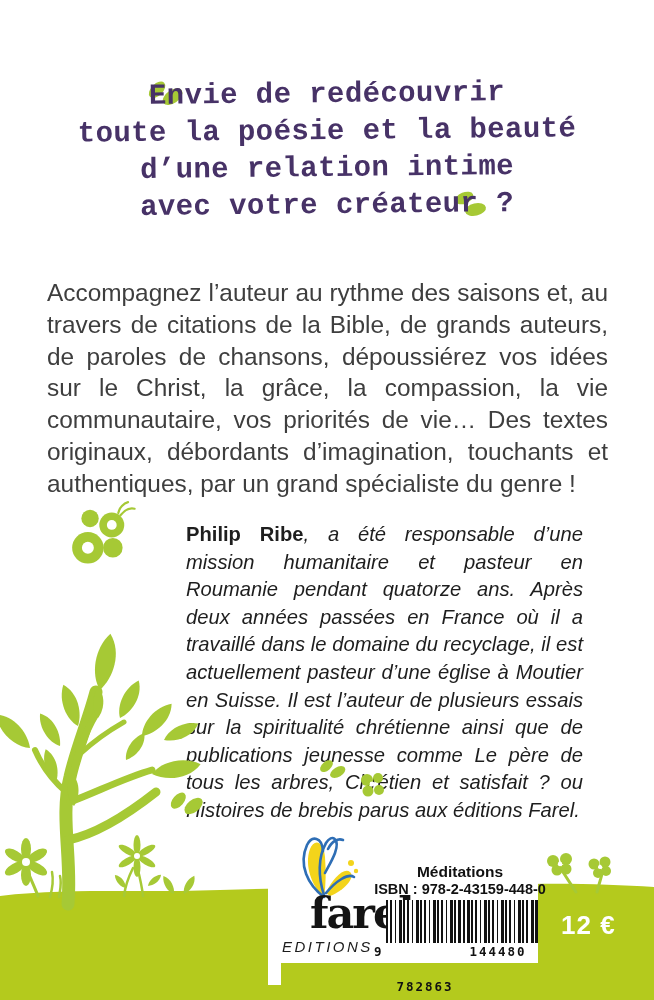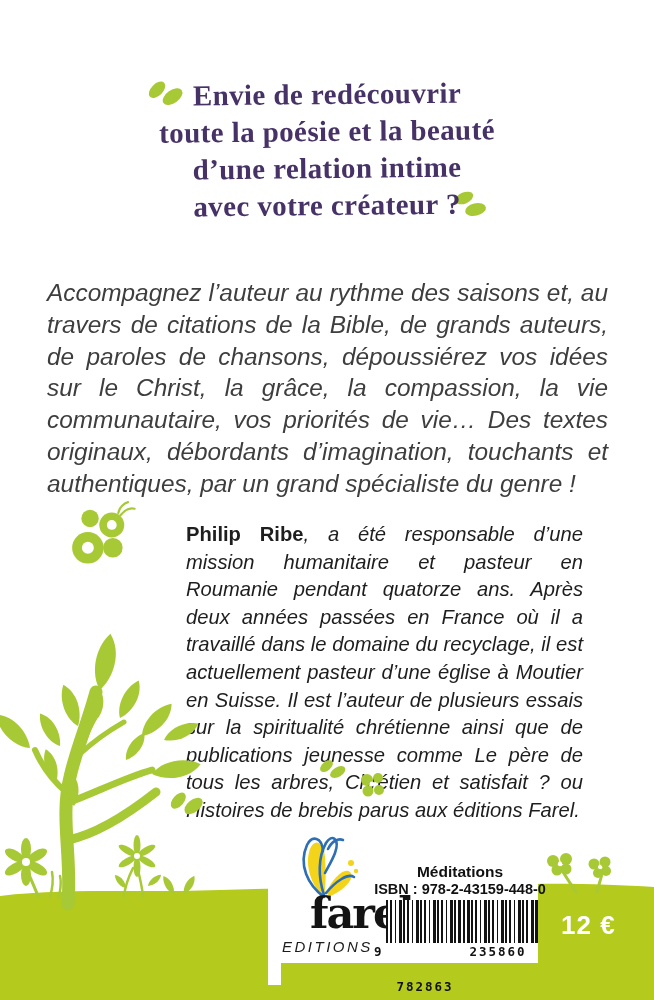--- a/index.html
+++ b/index.html
@@ -3,29 +3,29 @@
 <meta charset="utf-8">
 <style>
   html,body{margin:0;padding:0;background:#ffffff;}
   .page{
     position:relative;width:654px;height:1000px;background:#ffffff;overflow:hidden;
     font-family:"Liberation Sans",sans-serif;
   }
   
   .tagline{
     position:absolute;top:76px;left:0;right:0;text-align:center;
-    color:var(--purple);font-family:Liberation Serif, serif;
+    color:var(--purple);font-family:Liberation Mono, monospace;
     font-weight:700;font-size:29px;line-height:37px;letter-spacing:.4px;
   }
   .tagline .tl{display:block;transform:rotate(-.6deg);}
   
   .description{
     position:absolute;top:277px;left:47px;width:561px;
     color:var(--text-dark);font-size:24.4px;line-height:31.8px;
-    text-align:justify;text-align-last:left;font-style:italic;
+    text-align:justify;text-align-last:left;
   }
   
   .bio{
     position:absolute;top:521px;left:186px;width:397px;
     color:#1e1e1e;font-size:20.2px;line-height:27.6px;font-style:italic;
     text-align:justify;text-align-last:left;
   }
   .bio .author{font-style:normal;font-weight:700;}
   
   .abs{position:absolute;}
@@ -247,17 +247,17 @@
   <div class="bc-bars"></div>
   <div class="guard" style="left:386px;"></div>
   <div class="guard" style="left:390px;"></div>
   <div class="guard" style="left:459px;"></div>
   <div class="guard" style="left:463px;"></div>
   <div class="guard" style="left:532px;"></div>
   <div class="guard" style="left:536px;"></div>
   <div class="bc-white"></div>
   <div class="bc-digit d9">9</div>
   <div class="bc-digit dg1">782863</div>
-  <div class="bc-digit dg2">235860</div>
+  <div class="bc-digit dg2">144480</div>
 
   <div class="price">12 €</div>
 
 </div>
 
 </body></html>

